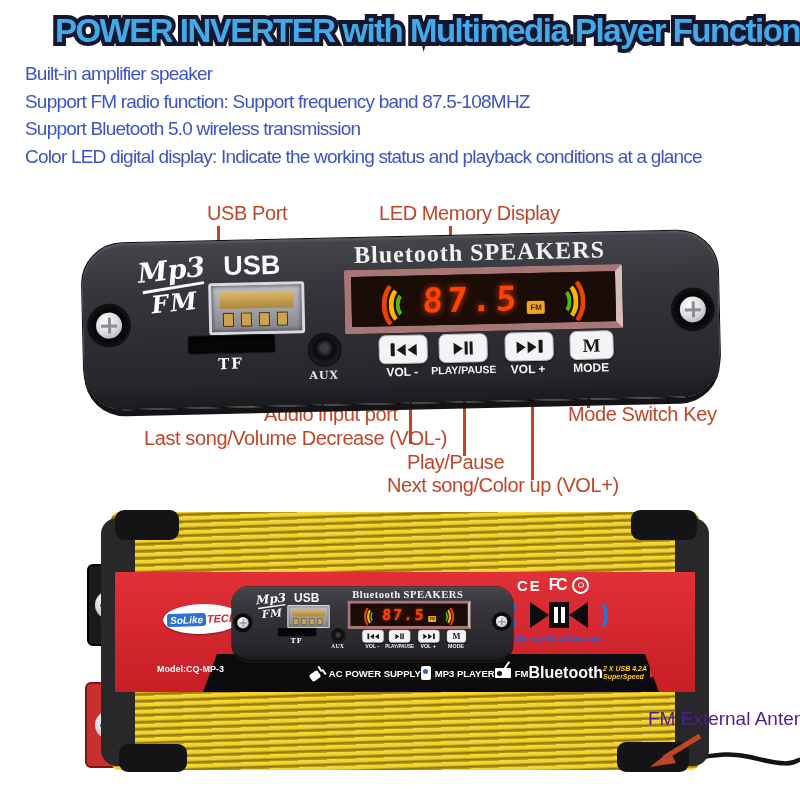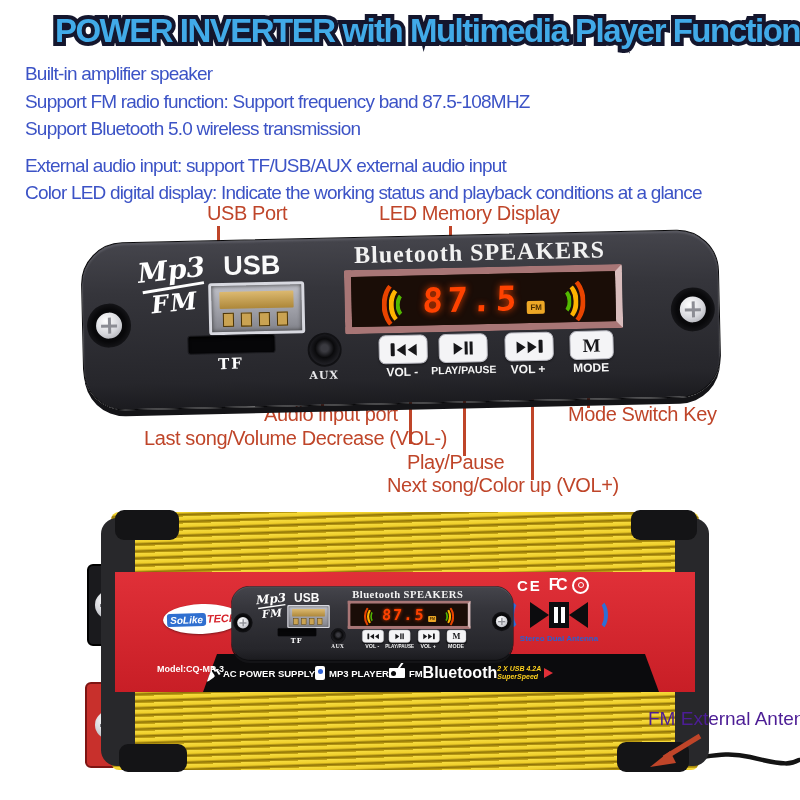--- a/index.html
+++ b/index.html
@@ -121,21 +121,21 @@
   .spk-arc{width:12px;height:24px;border:4px solid transparent;border-radius:50%;flex:none;}
   .spk-arc-l{border-left-color:#2e6fd6;} .spk-arc-r{border-right-color:#2e6fd6;}
   .horn-l{width:0;height:0;border-top:13px solid transparent;border-bottom:13px solid transparent;border-left:19px solid #0c0c0e;flex:none;}
   .horn-r{width:0;height:0;border-top:13px solid transparent;border-bottom:13px solid transparent;border-right:19px solid #0c0c0e;flex:none;}
   .horn-c{width:20px;height:26px;background:#0c0c0e;display:flex;align-items:center;justify-content:center;gap:3px;flex:none;}
   .horn-bar{width:4px;height:16px;background:#fff;}
   .spk-caption{position:absolute;left:396px;top:122px;width:120px;text-align:center;color:#2d5fd0;
       font-size:8px;font-weight:bold;z-index:4;white-space:nowrap;}
   .inv-footer{position:absolute;left:100px;top:142px;width:456px;height:38px;background:#0b0b0d;z-index:4;
       clip-path:polygon(14px 0,442px 0,100% 100%,0 100%);
-      display:flex;align-items:center;justify-content:flex-start;color:#fff;}
+      display:flex;align-items:center;justify-content:flex-end;color:#fff;}
   .f-item{display:flex;align-items:center;font-size:9.5px;font-weight:bold;white-space:nowrap;}
   .f-bt{font-size:16px;font-weight:bold;}
   .ic-plug{position:relative;width:16px;height:15px;margin-right:4px;flex:none;}
   .ic-plug .pb{position:absolute;left:1px;top:6px;width:10px;height:8px;background:#fff;border-radius:2px;transform:rotate(-35deg);}
   .ic-plug .p1{position:absolute;left:10px;top:0px;width:2px;height:6px;background:#fff;transform:rotate(-35deg);}
   .ic-plug .p2{position:absolute;left:14px;top:3px;width:2px;height:6px;background:#fff;transform:rotate(-35deg);}
   .ic-player{width:10px;height:14px;background:#fff;border-radius:2px;margin-right:4px;position:relative;flex:none;}
   .ic-player::after{content:"";position:absolute;left:2.5px;top:3px;width:5px;height:5px;border-radius:50%;background:#2f62d6;}
   .ic-radio{width:16px;height:10px;background:#fff;border-radius:1px;margin-right:4px;position:relative;flex:none;}
   .ic-radio::before{content:"";position:absolute;right:3px;top:-7px;width:2px;height:8px;background:#fff;transform:rotate(35deg);}
@@ -164,21 +164,20 @@
 
   <div class="title-wrap">
     <span class="title-layer title-outline">POWER INVERTER with Multimedia Player Function</span>
     <span class="title-layer title-fill">POWER INVERTER with Multimedia Player Function</span>
   </div>
 
   <div class="features">
     <div>Built-in amplifier speaker</div>
     <div>Support FM radio function: Support frequency band 87.5-108MHZ</div>
     <div>Support Bluetooth 5.0 wireless transmission</div>
-    <div class="feat-gap">External audio input: support TF/USB/AUX external audio input</div>
     <div>Color LED digital display: Indicate the working status and playback conditions at a glance</div>
   </div>
 
   <div class="rlabel" style="left:207px;top:202px;">USB Port</div>
   <div class="rlabel" style="left:379px;top:202px;">LED Memory Display</div>
   <div class="vline" style="left:217px;top:226px;height:48px;"></div>
   <div class="vline" style="left:449px;top:226px;height:44px;"></div>
 
   <div class="module-pos-main">
     <div class="module">
@@ -361,21 +360,21 @@
     <div class="spk">
       <span class="spk-arc spk-arc-l"></span>
       <span class="horn-l"></span>
       <span class="horn-c">
           <span class="horn-bar"></span>
           <span class="horn-bar"></span>
         </span>
       <span class="horn-r"></span>
       <span class="spk-arc spk-arc-r"></span>
     </div>
-    <div class="spk-caption">Stereo Dual Antenna</div>
+    <div class="spk-caption">Memory Dual Speakers</div>
 
     <div class="inv-footer">
       <div class="f-item">
         <span class="ic-plug">
             <span class="pb"></span>
             <span class="p1"></span>
             <span class="p2"></span>
           </span>
         <span>AC POWER SUPPLY</span>
       </div>

